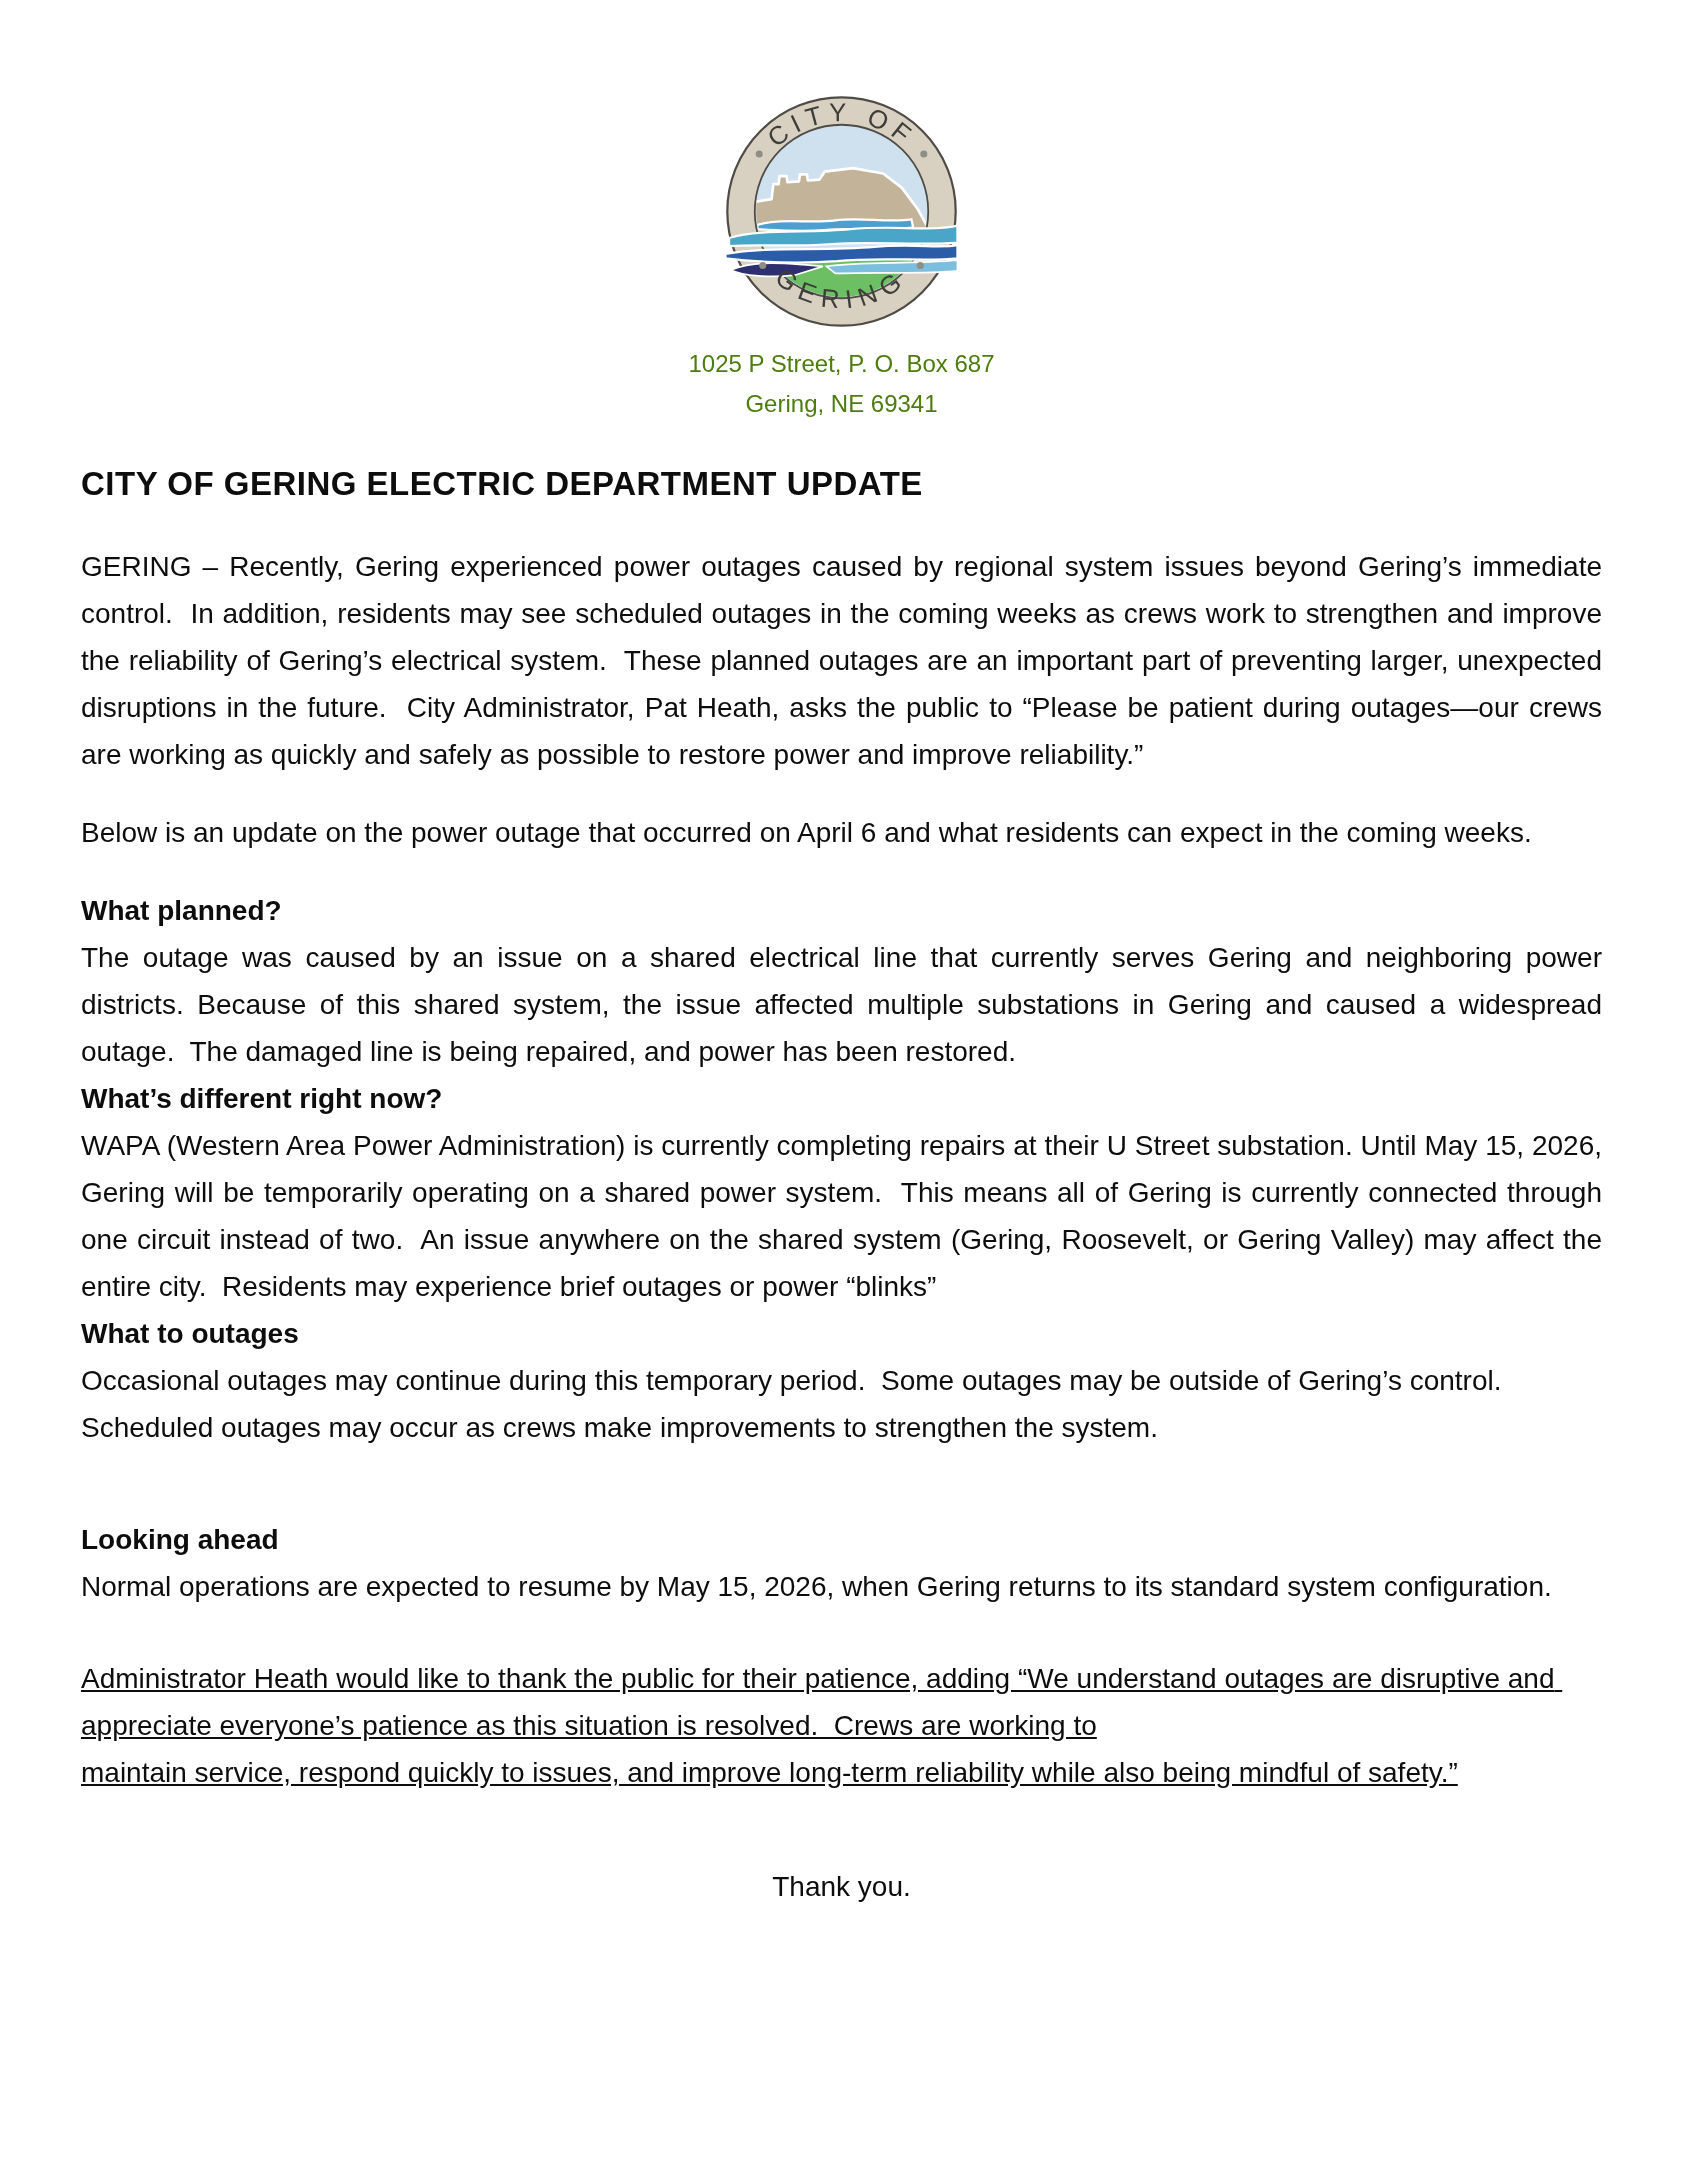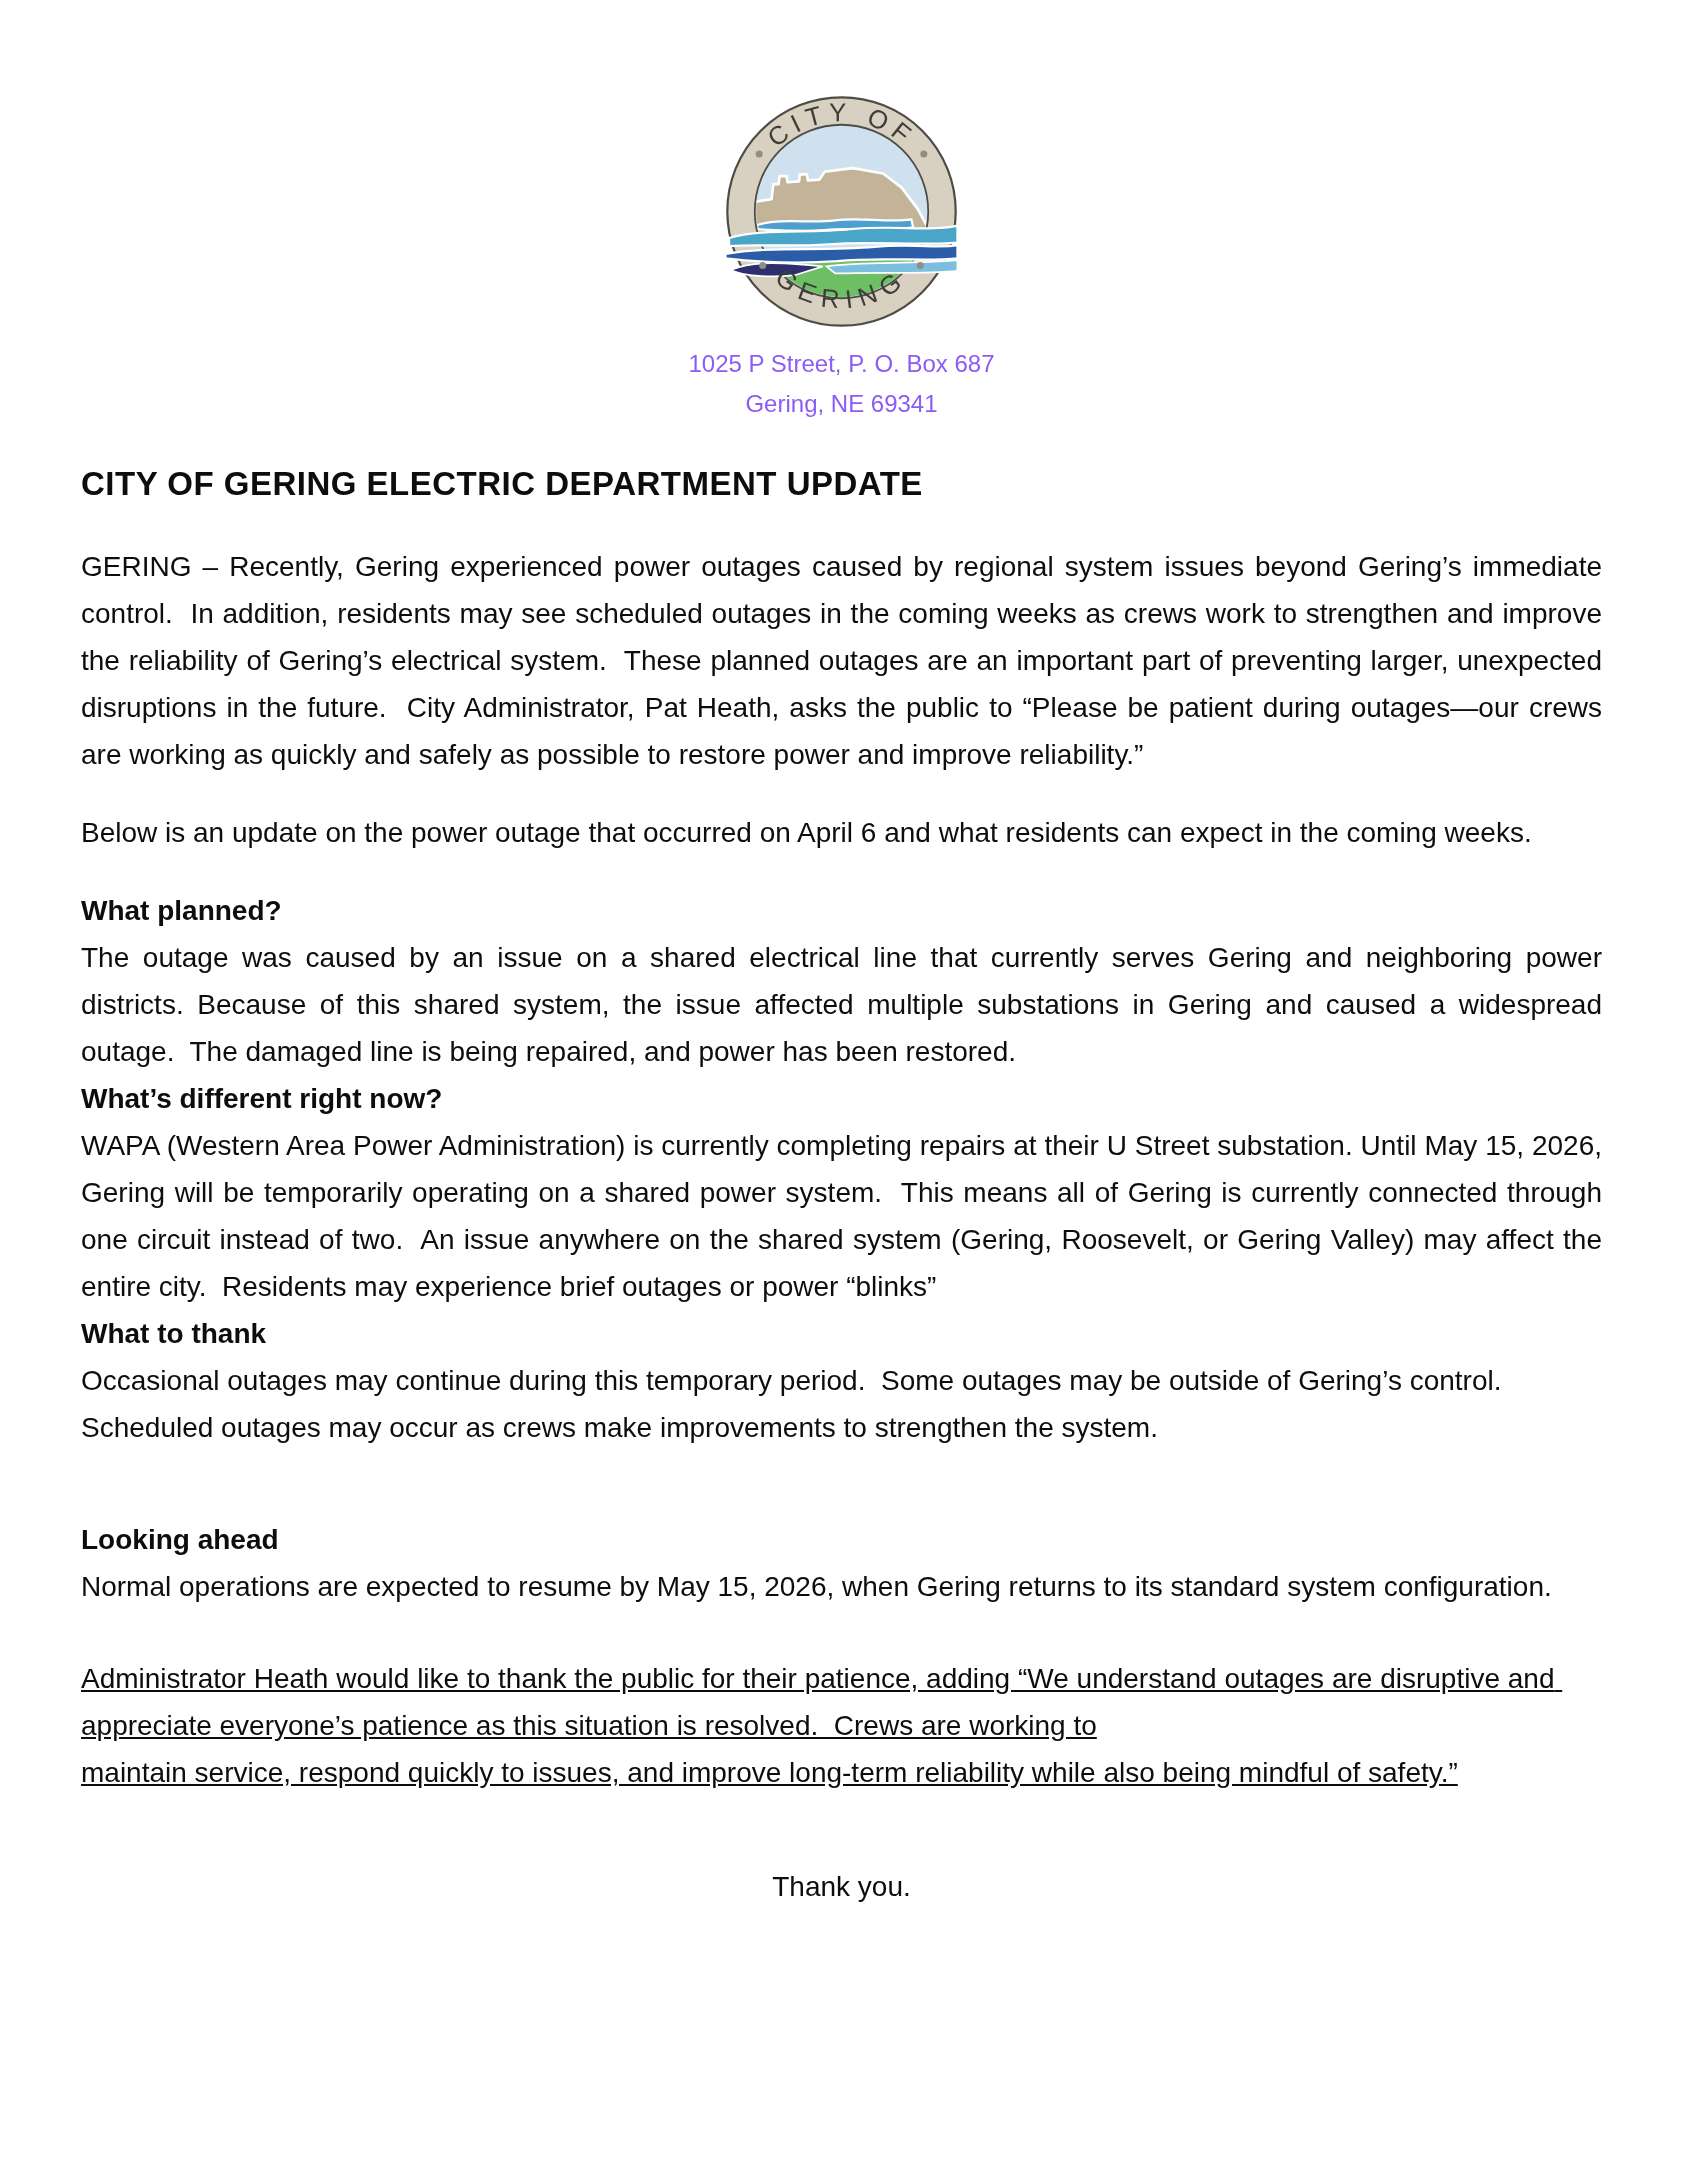--- a/index.html
+++ b/index.html
@@ -12,21 +12,21 @@
     font-family:"Liberation Sans", sans-serif;
     color:#0d0d0d;
     overflow:hidden;
   }
   .logo-wrap{text-align:center;padding-top:92px;line-height:0;}
   .logo-wrap svg{width:239px;height:239px;}
   .address{
     text-align:center;
     font-size:24px;line-height:40px;
     margin-top:12.6px;
-    color:#8b5cf6;
+    color:#4d7c0f;
   }
   .release-row{
     display:flex;justify-content:space-between;align-items:baseline;
     margin-top:14.4px;
     font-size:33px;line-height:41px;
   }
   .release-date{margin-right:144px;}
   .doc-title{
     text-align:left;font-weight:bold;
     font-size:33px;line-height:43px;
@@ -116,21 +116,21 @@
   <p class="para justify mt-intro">GERING – Recently, Gering experienced power outages caused by regional system issues beyond Gering’s immediate control.  In addition, residents may see scheduled outages in the coming weeks as crews work to strengthen and improve the reliability of Gering’s electrical system.  These planned outages are an important part of preventing larger, unexpected disruptions in the future.  City Administrator, Pat Heath, asks the public to “Please be patient during outages—our crews are working as quickly and safely as possible to restore power and improve reliability.”</p>
 
   <p class="para left mt-std">Below is an update on the power outage that occurred on April 6 and what residents can expect in the coming weeks.</p>
 
   <h2 class="heading mt-std">What planned?</h2>
   <p class="para justify">The outage was caused by an issue on a shared electrical line that currently serves Gering and neighboring power districts. Because of this shared system, the issue affected multiple substations in Gering and caused a widespread outage.  The damaged line is being repaired, and power has been restored.</p>
 
   <h2 class="heading mt-sec">What’s different right now?</h2>
   <p class="para justify">WAPA (Western Area Power Administration) is currently completing repairs at their U Street substation. Until May 15, 2026, Gering will be temporarily operating on a shared power system.  This means all of Gering is currently connected through one circuit instead of two.  An issue anywhere on the shared system (Gering, Roosevelt, or Gering Valley) may affect the entire city.  Residents may experience brief outages or power “blinks”</p>
 
-  <h2 class="heading mt-sec">What to thank</h2>
+  <h2 class="heading mt-sec">What to outages</h2>
   <p class="para left">Occasional outages may continue during this temporary period.  Some outages may be outside of Gering’s control.  Scheduled outages may occur as crews make improvements to strengthen the system.</p>
 
   <h2 class="heading mt-big">Looking ahead</h2>
   <p class="para justify">Normal operations are expected to resume by May 15, 2026, when Gering returns to its standard system configuration.</p>
 
   <p class="para left mt-close">Administrator Heath would like to thank the public for their patience, adding “We understand outages are disruptive and appreciate everyone’s patience as this situation is resolved.  Crews are working to
 maintain service, respond quickly to issues, and improve long-term reliability while also being mindful of safety.”</p>
 
   <div class="thank-you">Thank you.</div>
 

